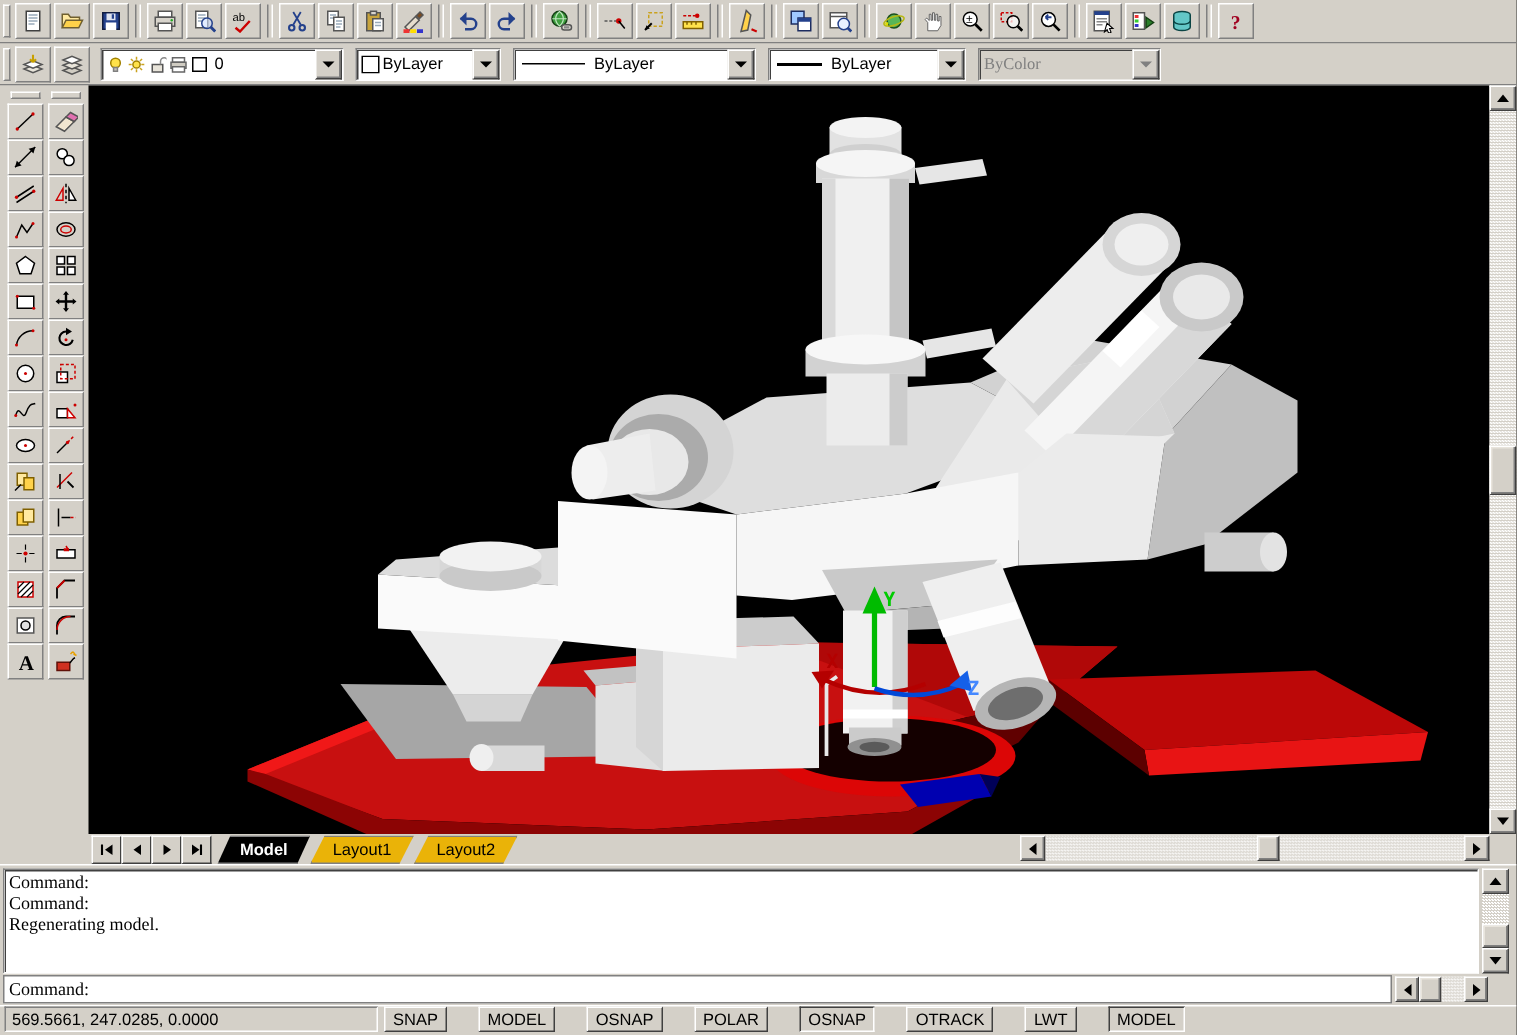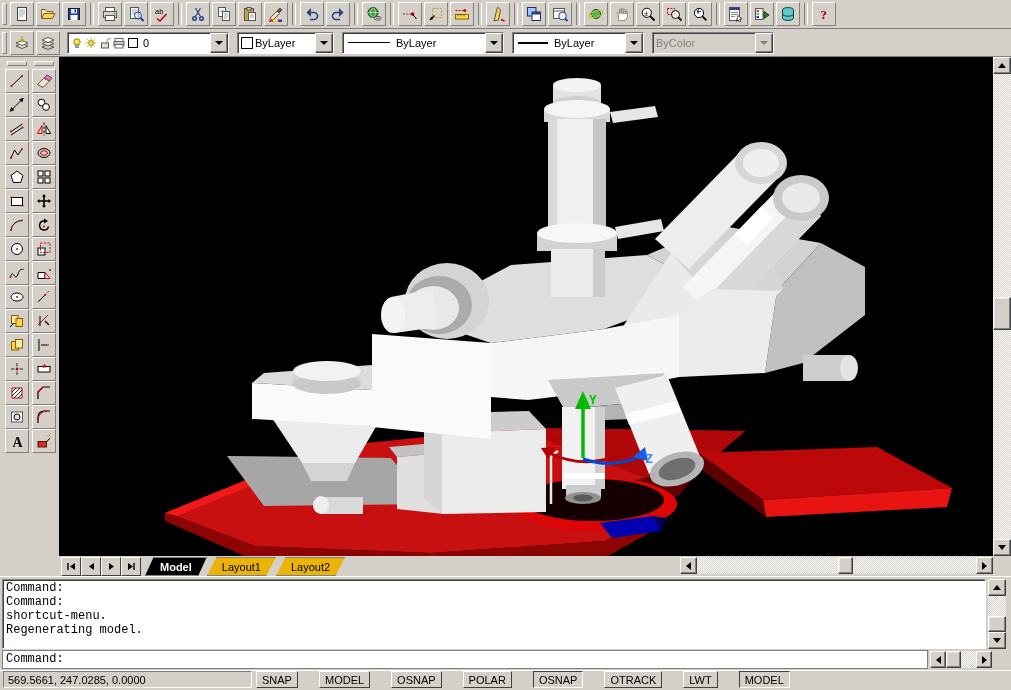--- a/index.html
+++ b/index.html
@@ -58,21 +58,21 @@
   #tabs-row{left:59px;top:556px;width:934px;height:20px;background:#d4d0c8;display:flex;align-items:flex-start;}
   .navbtn{width:18px;height:17px;margin-top:1px;display:flex;align-items:center;justify-content:center;
           border-top:1px solid #fff;border-left:1px solid #fff;border-right:1px solid #404040;
           border-bottom:1px solid #404040;background:#d4d0c8;flex:none;}
   .tab{height:17px;margin-top:1px;padding:0 14px;display:flex;align-items:center;font-size:11px;color:#000;
        background:#eab308;clip-path:polygon(14% 0,100% 0,86% 100%,0% 100%);border:1px solid #808080;flex:none;}
   .tab.active{background:#000;color:#fff;font-weight:bold;}
   
   #command-window{left:0;top:576px;width:1011px;height:94px;background:#d4d0c8;
                   border-top:1px solid #fff;box-sizing:border-box;}
-  .cmdtext{font-family:Liberation Mono, monospace;font-size:12px;line-height:14px;color:#000;}
+  .cmdtext{font-family:Liberation Serif, serif;font-size:12px;line-height:14px;color:#000;}
   #cmd-history{left:2px;top:2px;width:984px;height:70px;background:#fff;border:1px solid #808080;
                border-right-color:#fff;border-bottom-color:#fff;box-shadow:inset 1px 1px 0 #404040;
                padding:1px 0 0 3px;box-sizing:border-box;overflow:hidden;}
   #cmd-input{left:2px;top:73px;width:926px;height:19px;background:#fff;border:1px solid #808080;
              padding:1px 0 0 3px;box-sizing:border-box;}
   
   #status-bar{left:0;top:670px;width:1011px;height:20px;background:#d4d0c8;border-top:1px solid #fff;
               display:flex;align-items:flex-start;box-sizing:border-box;}
   #coord-panel{width:243px;height:15px;margin-left:3px;font-size:11px;display:flex;align-items:center;
                padding-left:4px;color:#000;}
@@ -380,21 +380,21 @@
   </div>
   <div class="combo" style="width:130px;">
     <div class="field">
         <span class="lwline"></span>
       <span>ByLayer</span>
       </div>
     <div class="drop">
         <span class="arrow-down"></span>
       </div>
   </div>
-  <div class="combo disabled" style="width:120px;">
+  <div class="combo disabled" style="width:120px;font-family:Liberation Serif, serif;">
     <div class="field">
         <span>ByColor</span>
       </div>
     <div class="drop">
         <span class="arrow-down"></span>
       </div>
   </div>
 </div>
 
 <div id="left-dock" class="abs">
@@ -780,21 +780,20 @@
     <div class="sbtn abs" style="left:296px;top:0;width:17px;height:17px;box-sizing:border-box;">
         <span class="tri-rt"></span>
       </div>
   </div>
 </div>
 
 <div id="command-window" class="abs">
   <div id="cmd-history" class="abs cmdtext">
       <div>Command:</div>
       <div>Command:</div>
-      <div>shortcut-menu.</div>
       <div>Regenerating model.</div>
     </div>
   <div class="abs" style="left:988px;top:2px;width:20px;height:70px;">
     <div class="sbtn abs" style="left:0;top:0;width:18px;height:17px;box-sizing:border-box;">
         <span class="tri-up"></span>
       </div>
     <div class="sbtrack abs" style="left:0;top:17px;width:18px;height:36px;"></div>
     <div class="raised abs" style="left:0;top:37px;width:18px;height:16px;box-sizing:border-box;"></div>
     <div class="sbtn abs" style="left:0;top:53px;width:18px;height:17px;box-sizing:border-box;">
         <span class="tri-dn"></span>

